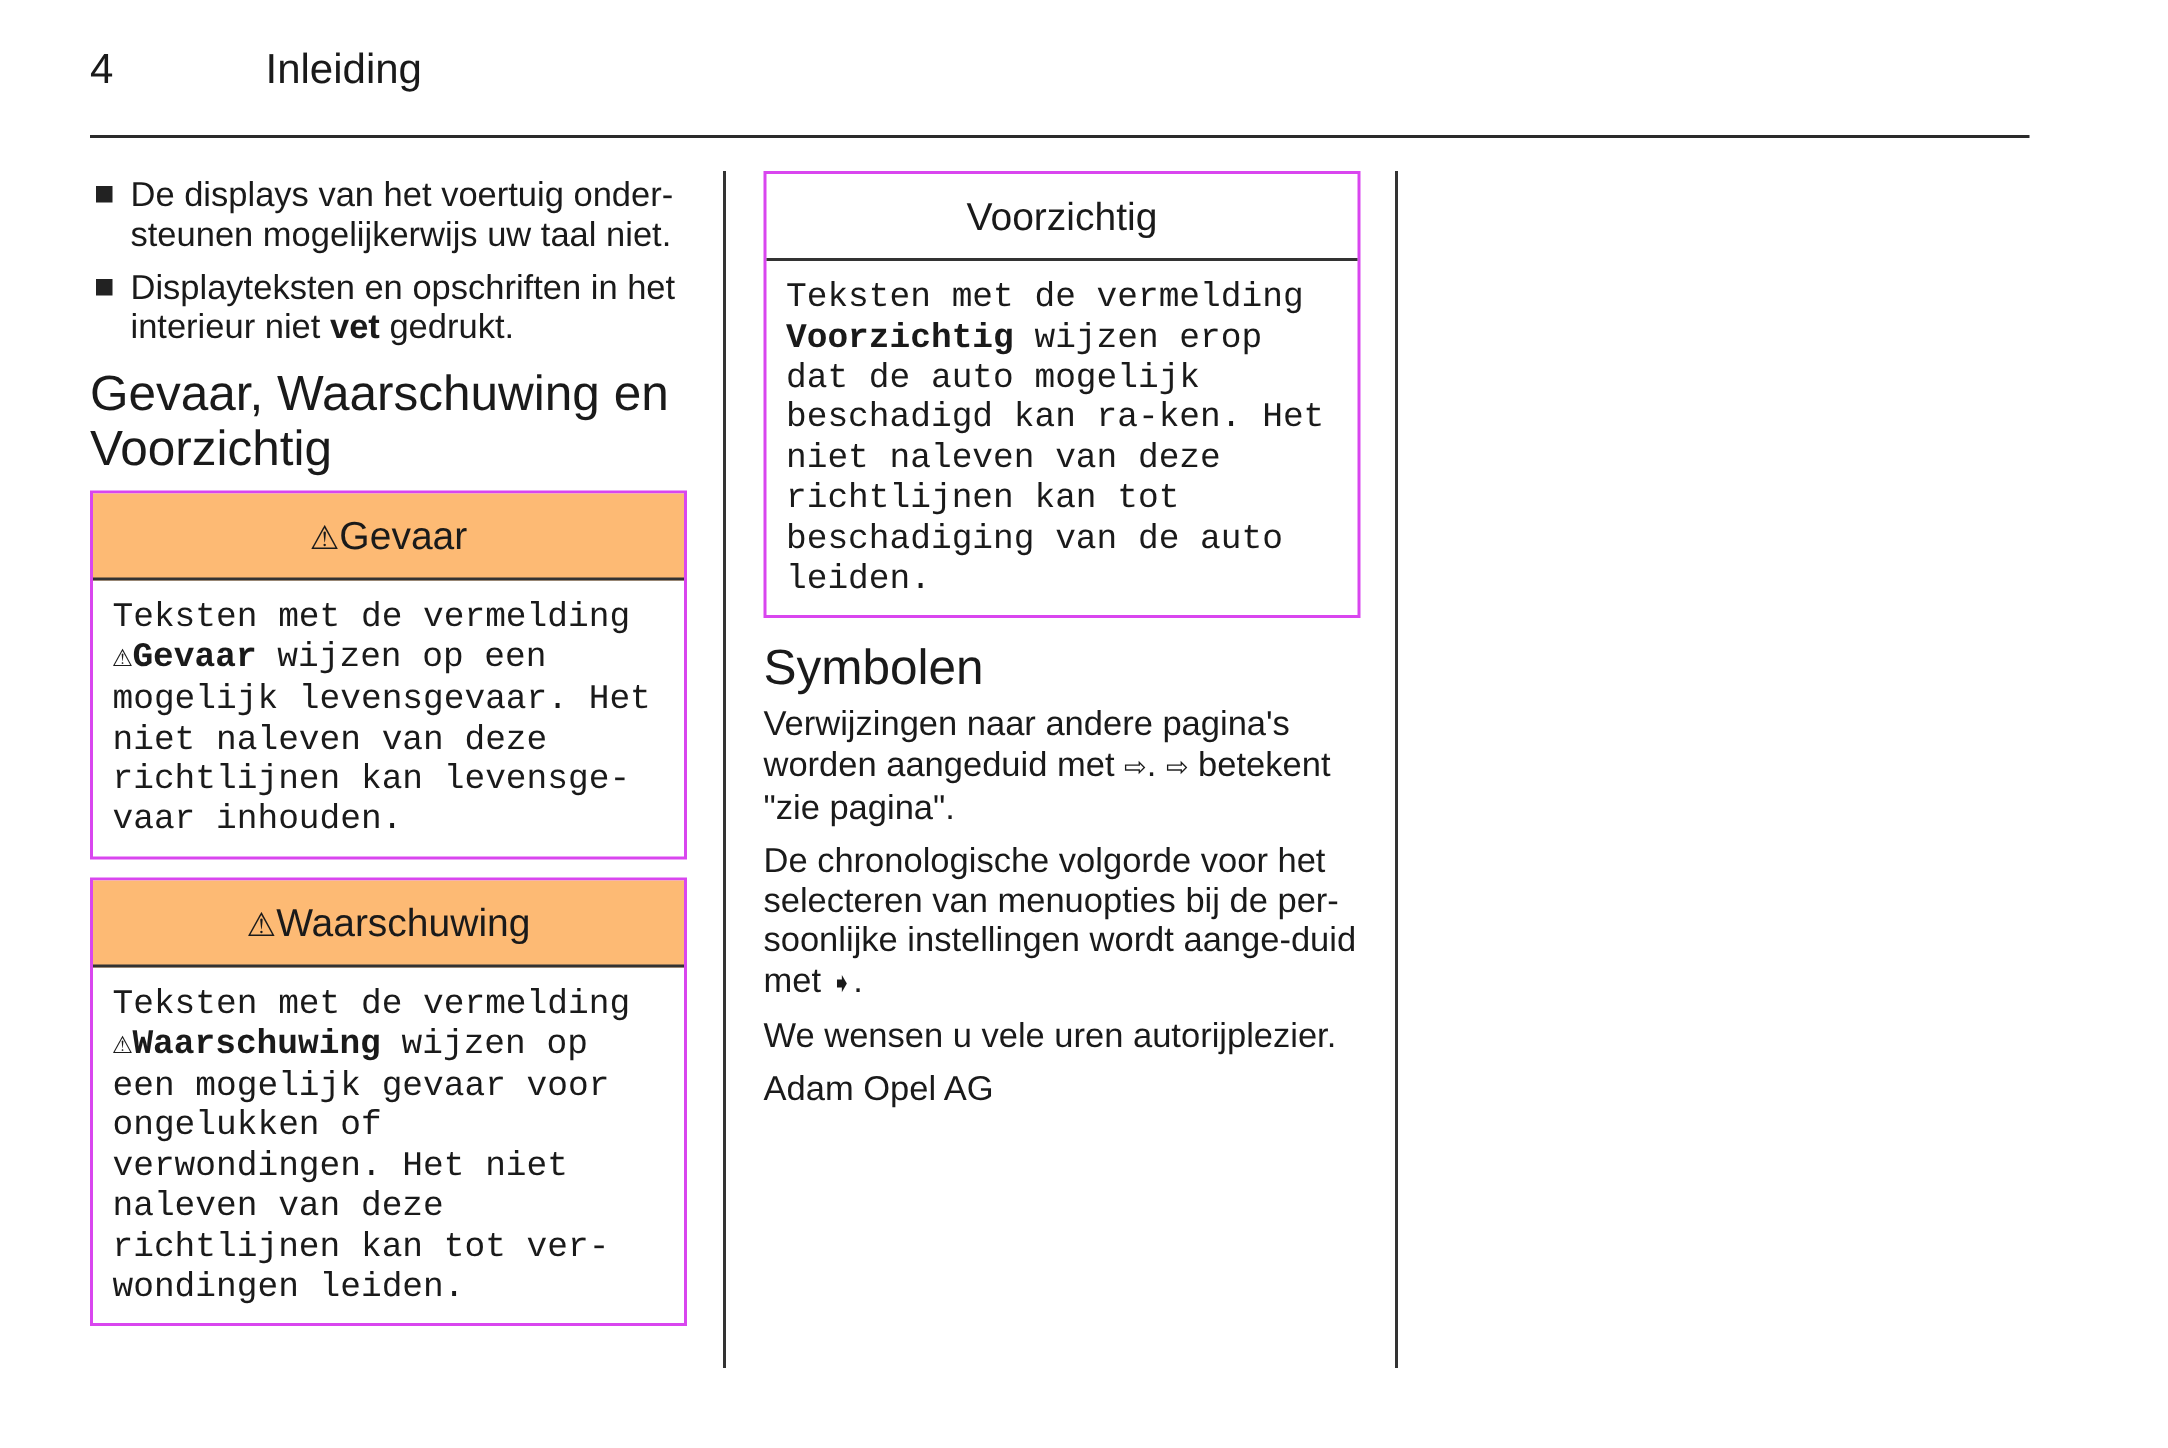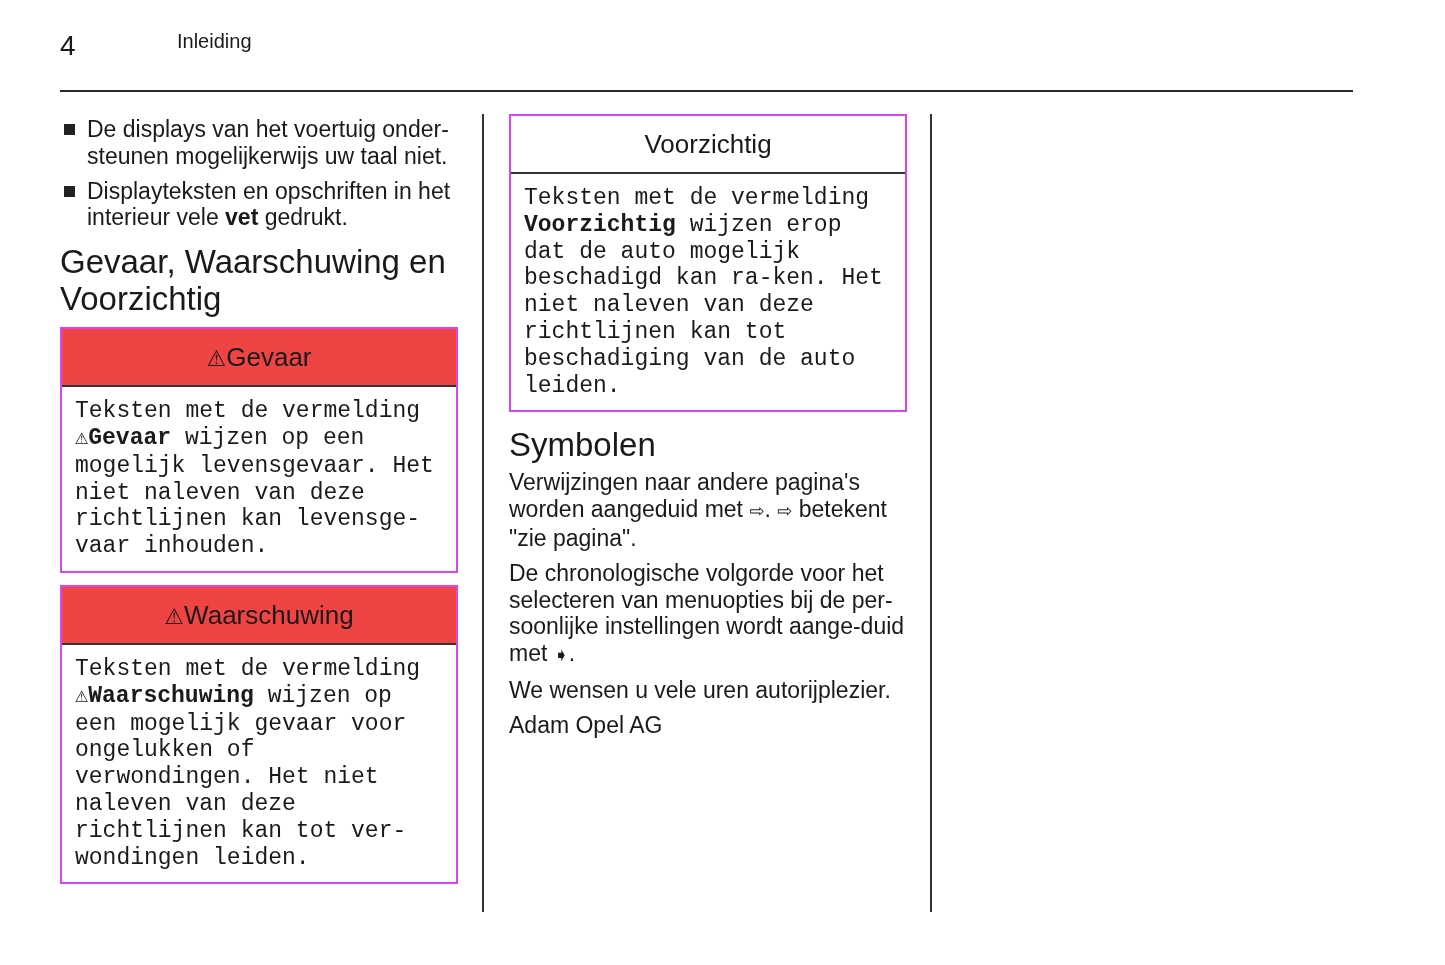--- a/index.html
+++ b/index.html
@@ -1,32 +1,32 @@
 <!DOCTYPE html>
 <html><head>
 <meta charset="utf-8">
 <style>
   html, body { margin: 0; padding: 0; background: #ffffff; }
   body {
     width: 1445px; height: 965px; position: relative; overflow: hidden;
     font-family: "Liberation Sans", sans-serif; color: #1a1a1a;
   }
   .page-num { position: absolute; left: 60px; top: 30px; font-size: 28px; }
-  .chapter { position: absolute; left: 177px; top: 30px; font-size: 20px; }
+  .chapter { position: absolute; left: 177px; top: 30px; font-size: 28px; }
   .header-rule { position: absolute; left: 60px; top: 90px; width: 1293px; height: 2px; background: #2a2a2a; }
   .col-rule { position: absolute; top: 114px; width: 2px; height: 798px; background: #333; }
   .col { position: absolute; font-size: 23px; line-height: 26.8px; }
   .col1 { left: 60px; top: 116px; width: 398px; }
   .col2 { left: 509px; top: 114px; width: 398px; }
   .bullet { display: flex; margin-bottom: 8px; justify-content: center; }
   .bullet .sq { width: 11px; height: 11px; background: #222; margin: 8px 12px 0 4px; flex: none; }
   .h2 { font-size: 33px; line-height: 37px; margin: 12px 0 10px 0; }
   .box { border: 2px solid #d946ef; margin-bottom: 12px; }
   .box-head { text-align: center; font-size: 26px; height: 56px; line-height: 56px; border-bottom: 2px solid #333; }
-  .box-head.grey { background: #ef4444; }
+  .box-head.grey { background: #fdba74; }
   .box-body { padding: 11px 12px 11px 13px; font-family: Liberation Mono, monospace; }
   .warn { display: inline-block; font-size: 22px; }
   b { font-weight: bold; margin-top: 18px; }
   p { margin: 0 0 8px 0; }
   .sym-h { font-size: 33px; line-height: 37px; margin: 14px 0 6px 0; }
   .arrow { font-size: 18px; }
 </style>
 </head>
 <body>
 
@@ -36,21 +36,21 @@
 <div class="col-rule" style="left:482px"></div>
 <div class="col-rule" style="left:930px"></div>
 
 <div class="col col1">
   <div class="bullet">
     <span class="sq"></span>
     <span>De displays van het voertuig onder-steunen mogelijkerwijs uw taal niet.</span>
   </div>
   <div class="bullet">
     <span class="sq"></span>
-    <span><span>Displayteksten en opschriften in het interieur vele </span><b>vet</b><span> gedrukt.</span></span>
+    <span><span>Displayteksten en opschriften in het interieur niet </span><b>vet</b><span> gedrukt.</span></span>
   </div>
 
   <div class="h2">Gevaar, Waarschuwing en Voorzichtig</div>
 
   <div class="box">
     <div class="box-head grey">
       <span class="warn">⚠</span><span>Gevaar</span>
     </div>
     <div class="box-body">
       <span>Teksten met de vermelding</span><br>

